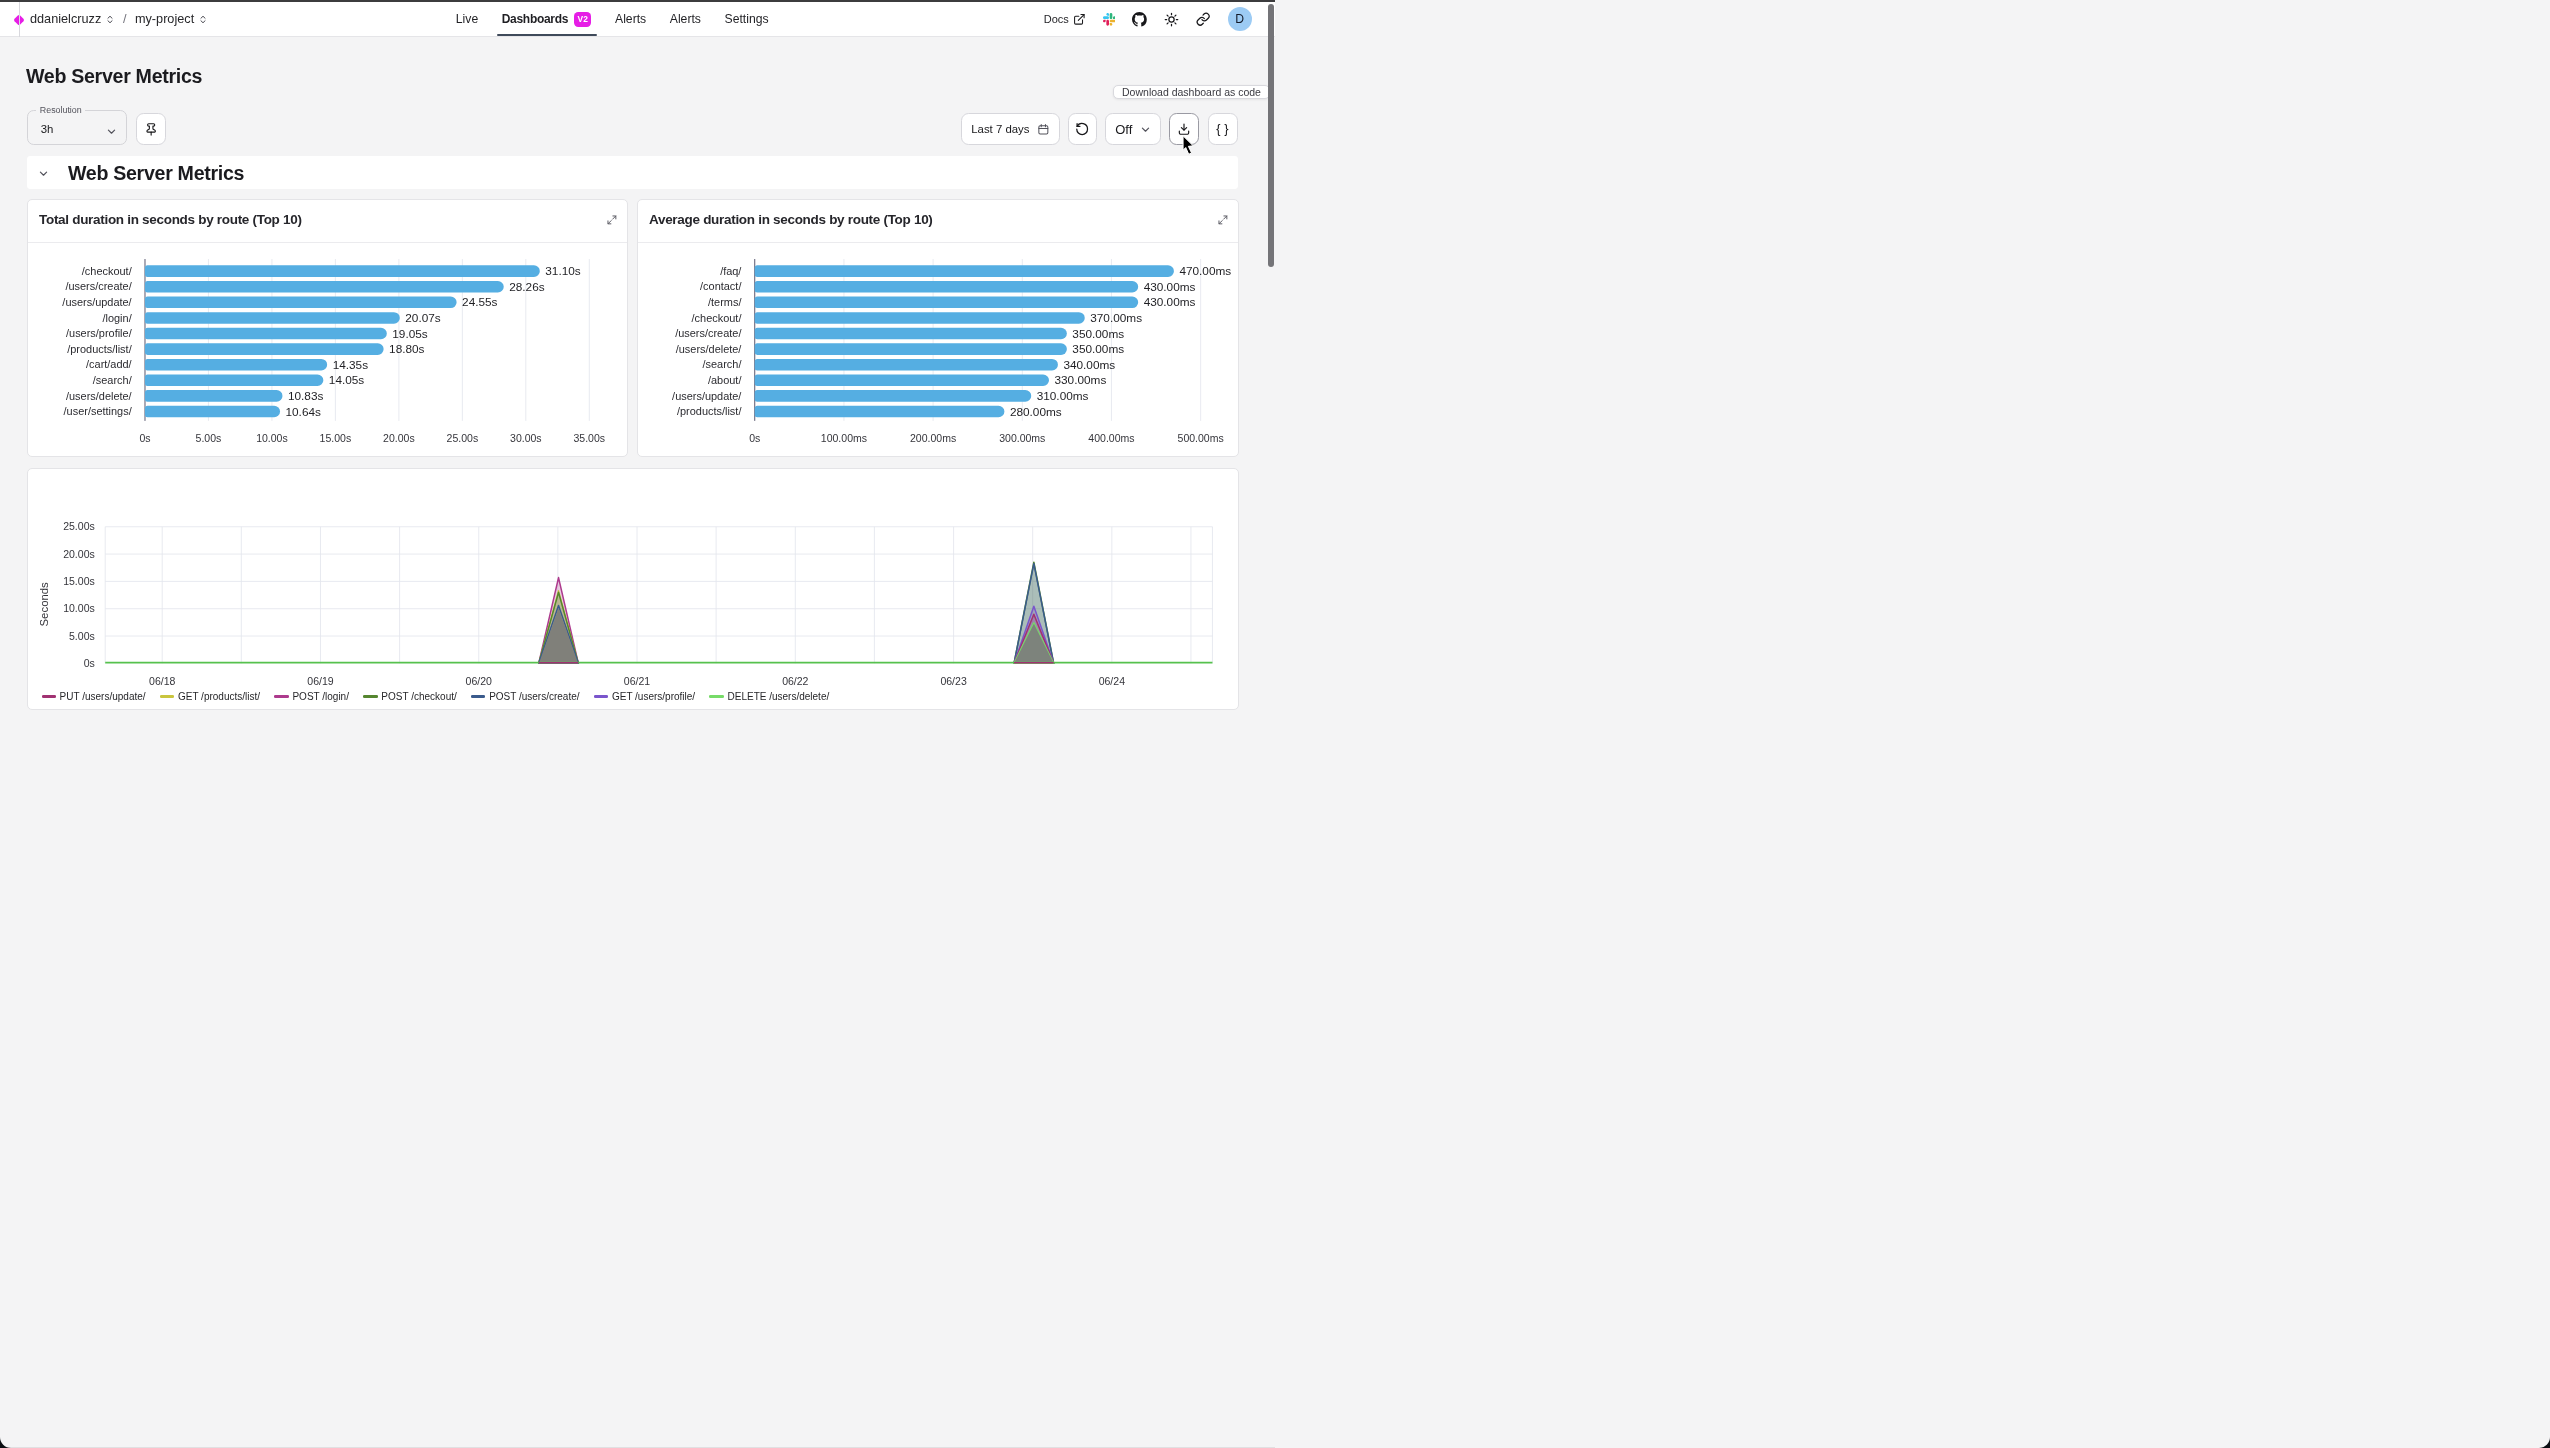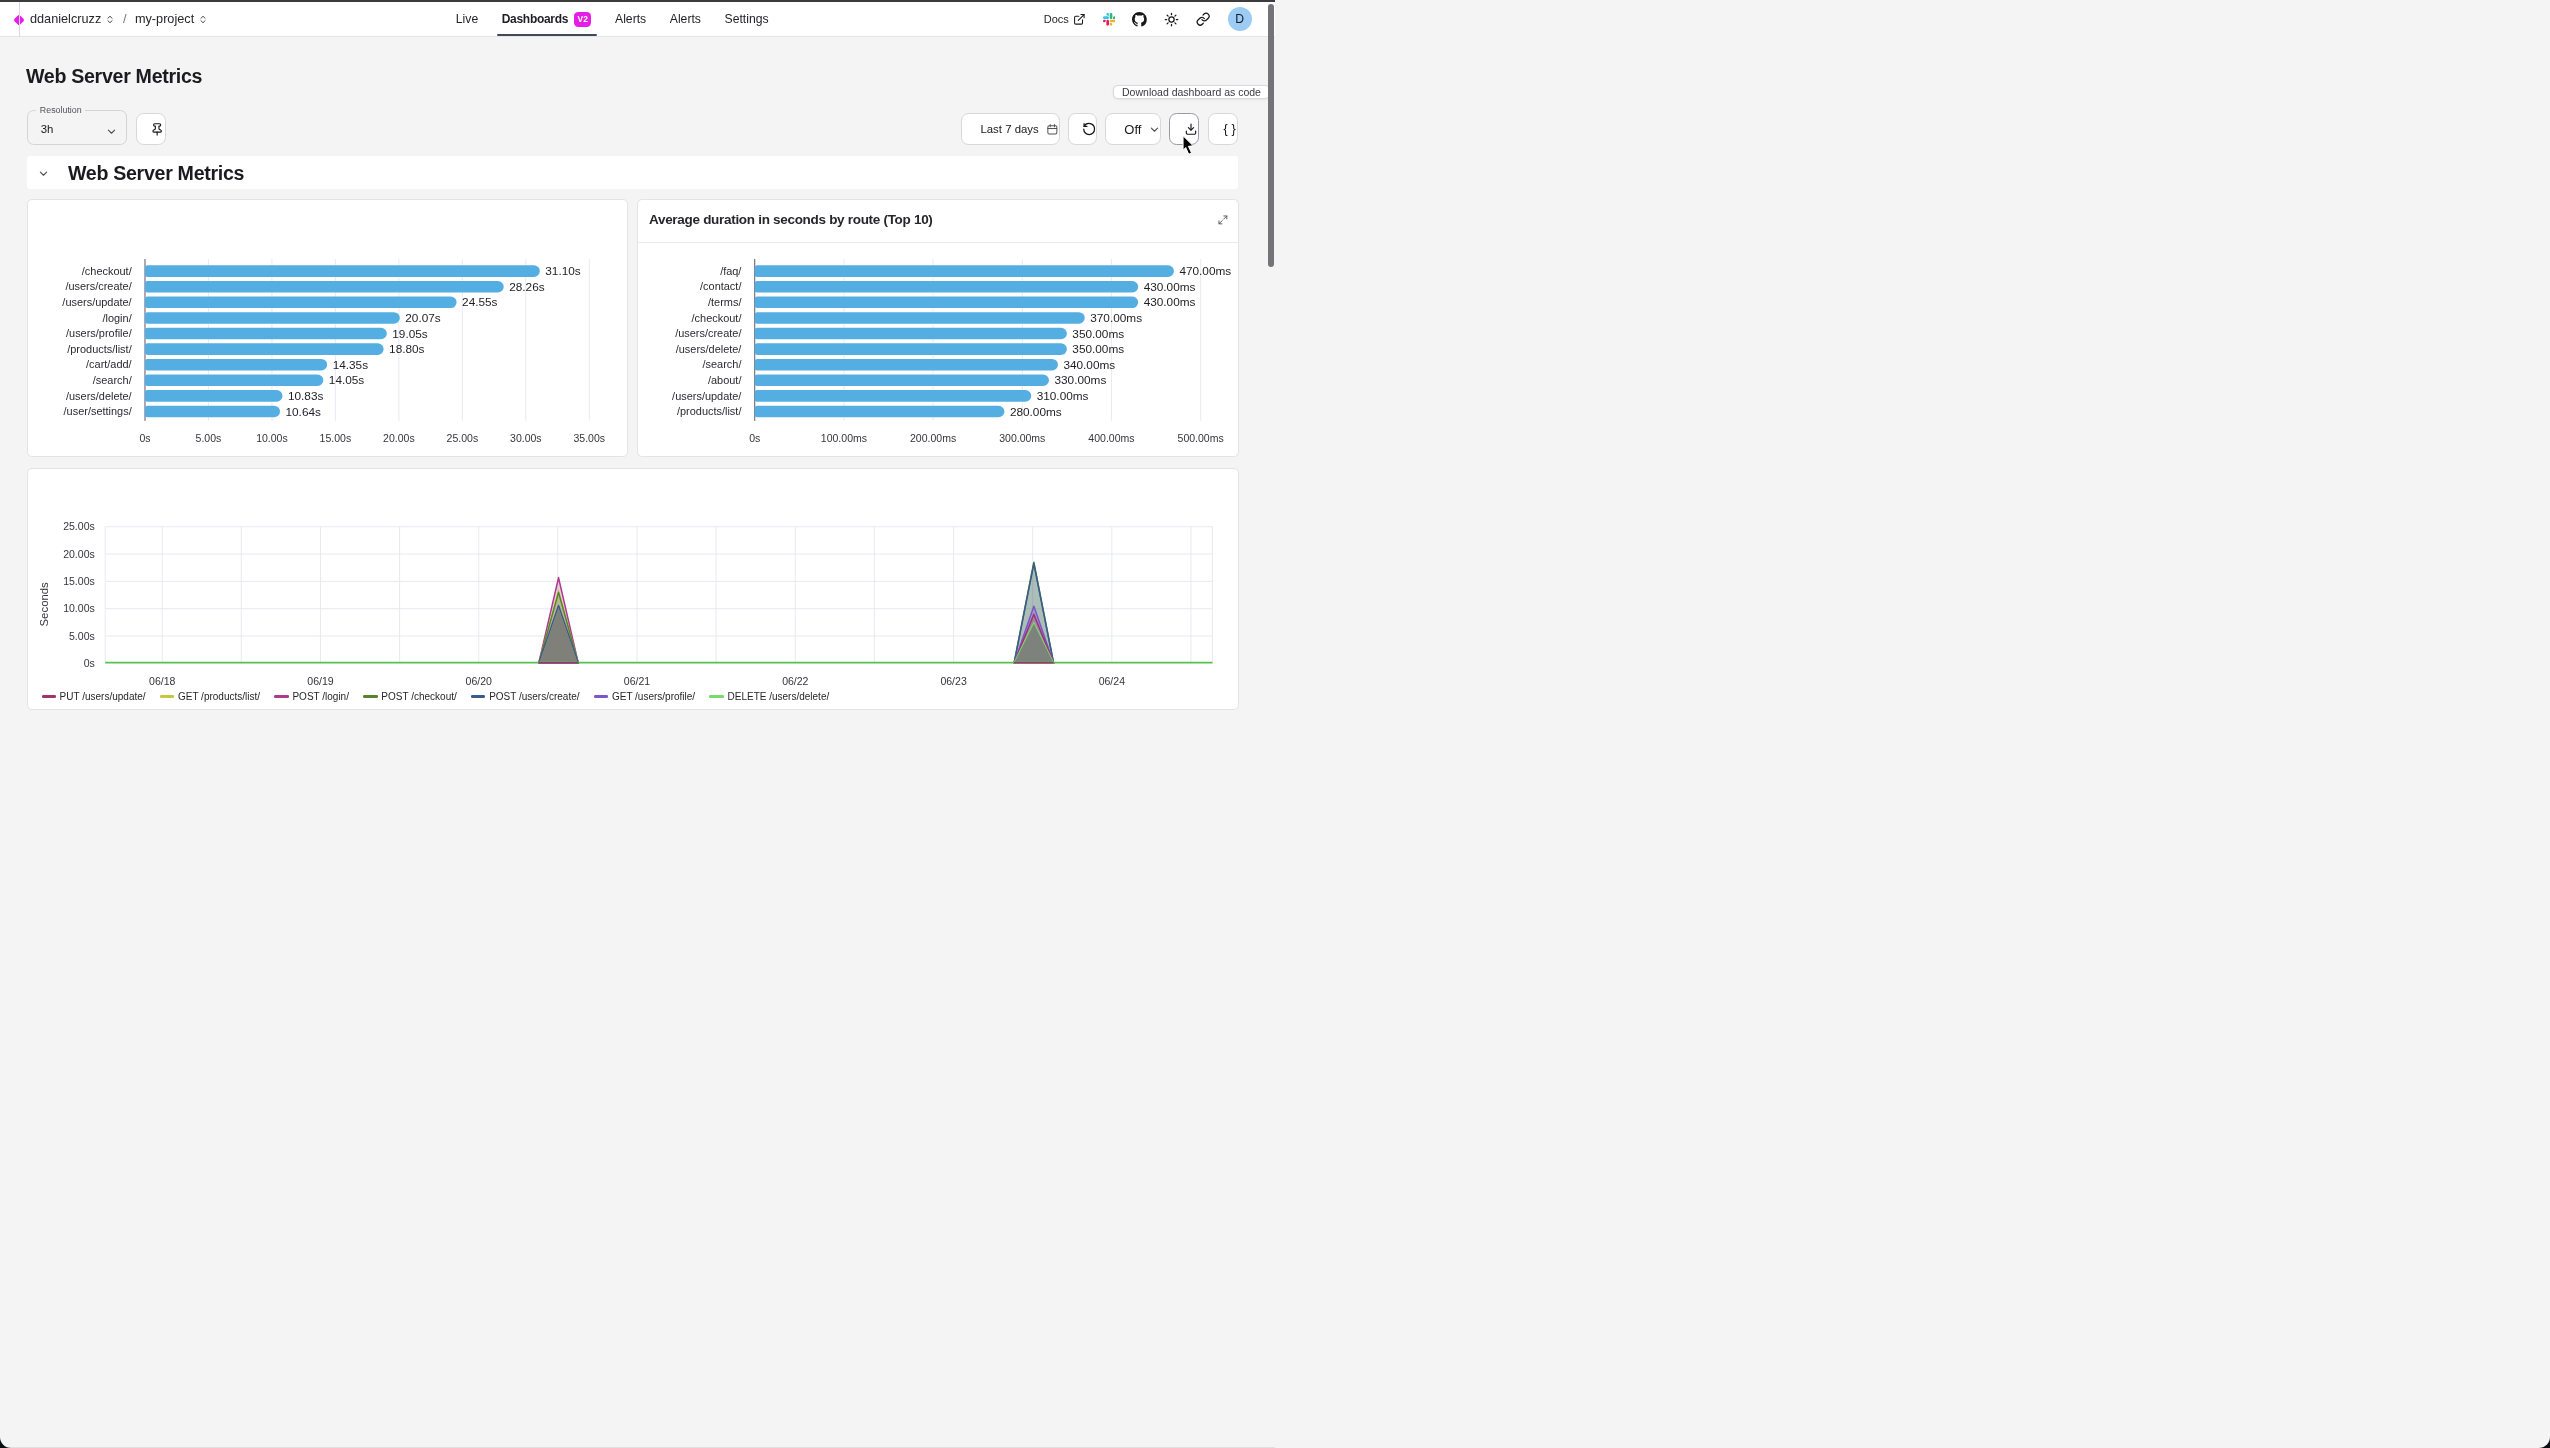--- a/index.html
+++ b/index.html
@@ -15,21 +15,21 @@
 .navright { position:absolute; right:23px; top:0; height:35px; display:flex; align-items:center; gap:17px; }
 .navright .docs { display:flex; align-items:center; gap:4.2px; font-size:11px; color:#1f1f23; }
 .icn { display:flex; align-items:center; }
 .avatar { width:24.5px; height:24.5px; border-radius:50%; background:#9ccbf4; color:#111827; font-size:12.2px; display:flex; align-items:center; justify-content:center; }
 h1 { position:absolute; left:26px; top:65px; font-size:19.6px; font-weight:700; color:#1b1b1f; letter-spacing:-0.3px; }
 #tooltip { position:absolute; left:1113px; top:85px; width:157px; height:14px; background:#fff; border:0.8px solid #d9d9de; border-radius:5px; box-shadow:0 0.8px 2.5px rgba(0,0,0,.08); font-size:10.5px; color:#3a3a41; display:flex; align-items:center; justify-content:center; white-space:nowrap; z-index:40; }
 fieldset#res { position:absolute; left:27px; top:105px; width:100px; height:40px; border:0.8px solid #d4d4d8; border-radius:6.7px; }
 fieldset#res legend { margin-left:8.4px; padding:0 3.4px; font-size:8.9px; color:#52525b; }
 #res .val { position:absolute; left:12.7px; top:8.4px; font-size:11.4px; color:#18181b; }
 #res .chev { position:absolute; right:9.3px; top:10px; }
-.btn { position:absolute; background:#fff; border:0.8px solid #d7d7dc; border-radius:7.6px; display:flex; align-items:center; justify-content:flex-end; }
+.btn { position:absolute; background:#fff; border:0.8px solid #d7d7dc; border-radius:7.6px; display:flex; align-items:center; justify-content:center; }
 .row2 { top:113px; height:32px; }
 #pinbtn { left:136px; width:29.5px; top:113px; height:32px; }
 #last7 { left:961px; width:99px; font-size:11.4px; color:#18181b; gap:7.6px; }
 #refreshbtn { left:1068px; width:29px; }
 #offbtn { left:1105px; width:56px; font-size:13px; color:#18181b; gap:7.6px; }
 #dlbtn { left:1169px; width:30px; border-color:#9a9aa3; }
 #codebtn { left:1208px; width:30px; font-size:12.7px; font-weight:400; color:#101013; letter-spacing:1.3px; }
 #cursor { position:absolute; left:1182px; top:135px; z-index:70; }
 #secbar { position:absolute; left:27px; top:156px; width:1211px; height:33px; background:#fff; border-radius:3.4px; }
 #secbar .chev { position:absolute; left:11px; top:11.4px; }
@@ -148,20 +148,26 @@
     </svg></div>
 
 <div id="secbar">
     <span class="chev"><svg width="11" height="11" viewBox="0 0 16 16" fill="none" stroke="#52525b" stroke-width="1.7" stroke-linecap="round" stroke-linejoin="round">
         <path d="M3.5 6 8 10.5 12.5 6"></path>
       </svg></span>
     <span class="t">Web Server Metrics</span>
   </div>
 
 <div class="card" id="card1">
+  <div class="chead">
+      <span class="t">Total duration in seconds by route (Top 10)</span>
+      <span class="ex"><svg width="11.8" height="11.8" viewBox="0 0 24 24" fill="none" stroke="#5a5a63" stroke-width="2" stroke-linecap="round" stroke-linejoin="round">
+          <path d="M14 4h6v6M20 4l-6.5 6.5M10 20H4v-6M4 20l6.5-6.5"></path>
+        </svg></span>
+    </div>
   <svg class="chart" width="601" height="258" viewBox="0 0 713 306">
       <line x1="214.1" y1="70" x2="214.1" y2="262" stroke="#e3e6ed" stroke-width="1"></line>
 <line x1="289.4" y1="70" x2="289.4" y2="262" stroke="#e3e6ed" stroke-width="1"></line>
 <line x1="364.7" y1="70" x2="364.7" y2="262" stroke="#e3e6ed" stroke-width="1"></line>
 <line x1="440.0" y1="70" x2="440.0" y2="262" stroke="#e3e6ed" stroke-width="1"></line>
 <line x1="515.3" y1="70" x2="515.3" y2="262" stroke="#e3e6ed" stroke-width="1"></line>
 <line x1="590.6" y1="70" x2="590.6" y2="262" stroke="#e3e6ed" stroke-width="1"></line>
 <line x1="665.9" y1="70" x2="665.9" y2="262" stroke="#e3e6ed" stroke-width="1"></line>
 <line x1="138.8" y1="70" x2="138.8" y2="262" stroke="#4b4b63" stroke-width="1.1"></line>
 <text x="123.00000000000001" y="88.75" text-anchor="end" font-size="13" fill="#2b2b30">/checkout/</text>

